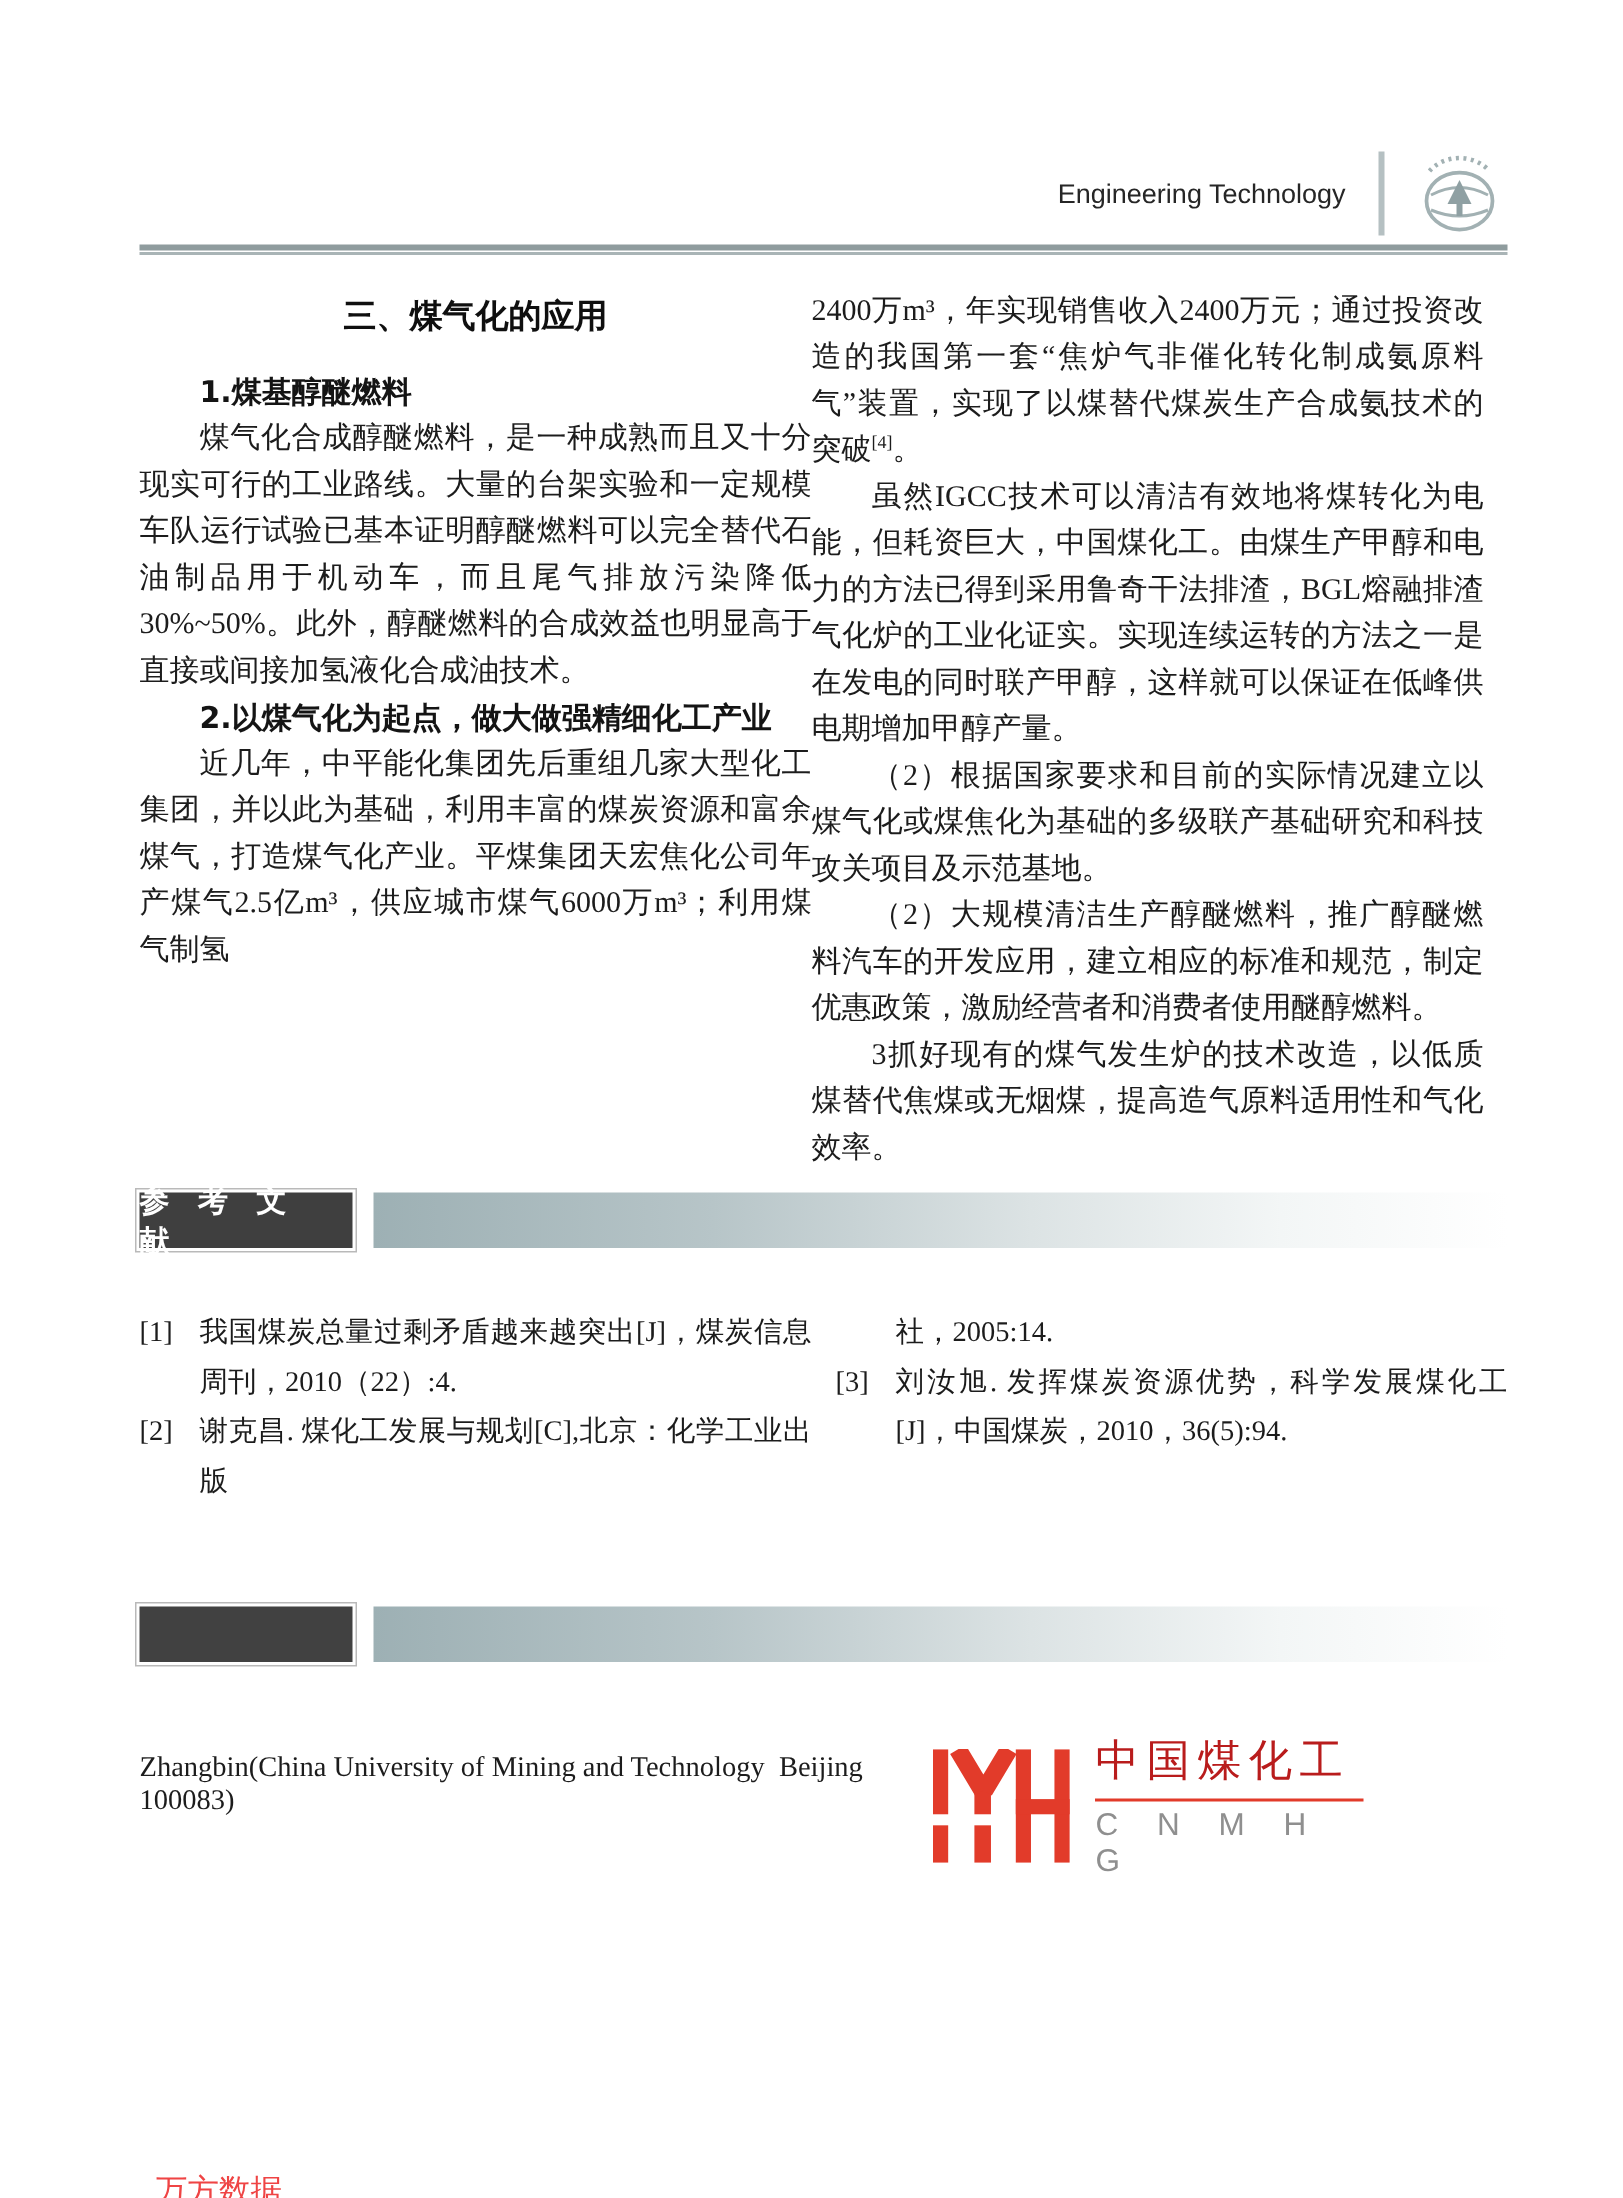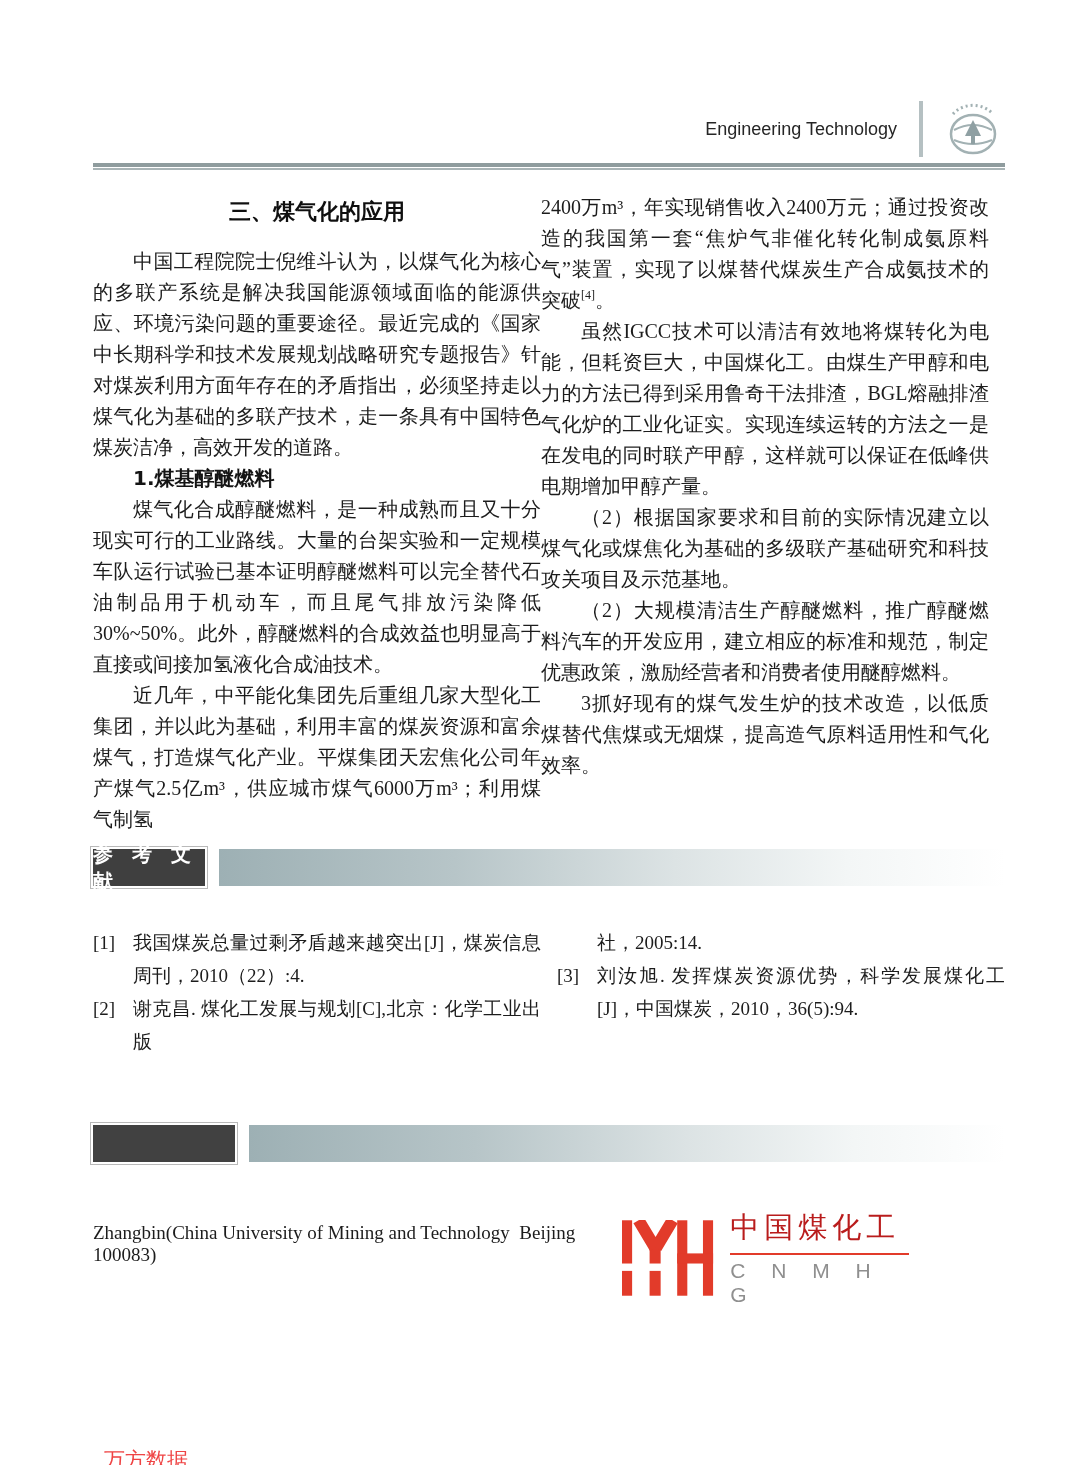--- a/index.html
+++ b/index.html
@@ -31,21 +31,21 @@
   .body-p.noindent { text-indent:0; }
   .sub-heading {
     font-family:"DejaVu Sans", sans-serif; font-weight:bold; font-size:20px; color:#141414;
     line-height:31px; text-indent:2em; text-align:left;
   }
   sup { font-size:12px; line-height:0; }
 
   
   .refs-row { display:flex; align-items:center; gap:14px; margin-top:14px; }
   .refs-box {
-    width:112px; height:37px; background:#3f3f3f; color:#ffffff; flex:0 0 auto;
+    width:142px; height:37px; background:#3f3f3f; color:#ffffff; flex:0 0 auto;
     font-family:"DejaVu Sans", sans-serif; font-size:20px; font-weight:bold; letter-spacing:6px;
     display:flex; align-items:center; justify-content:center;
     box-shadow:0 0 0 2px #ffffff, 0 0 0 3px #b9b9b9;
   }
   .grad-bar { flex:1; height:37px;
     background:linear-gradient(90deg,#9db0b4 0%,#b7c5c8 30%,#dce3e4 58%,#f3f6f6 80%,#ffffff 100%); }
   .refs-cols { display:flex; gap:16px; margin-top:40px; }
   .ref { position:relative; padding-left:40px; font-size:19px; line-height:33px; text-align:justify; }
   .ref .num { position:absolute; left:0; top:0; }
   .ref-cont { padding-left:40px; font-size:19px; line-height:33px; }
@@ -87,23 +87,23 @@
           <path d="M13 40 Q32 48 51 40" fill="none" stroke="#a2b1b3" stroke-width="2"></path>
           <path d="M32 20 L24 36 L30 36 L30 44 L34 44 L34 36 L40 36 Z" fill="#8fa0a3"></path>
         </svg>
       </span>
     </div>
     <div class="double-rule"></div>
 
     <div class="columns">
       <div class="col">
         <div class="sec-heading">三、煤气化的应用</div>
-        <p class="body-p">中国工程院院士倪维斗认为，以煤气化为核心的多联产系统是解决我国能源领域面临的能源供应、环境污染问题的重要途径。最近完成的《国家中长期科学和技术发展规划战略研究专题报告》针对煤炭利用方面年存在的矛盾指出，必须坚持走以煤气化为基础的多联产技术，走一条具有中国特色煤炭洁净，高效开发的道路。</p>
         <div class="sub-heading">1.煤基醇醚燃料</div>
         <p class="body-p">煤气化合成醇醚燃料，是一种成熟而且又十分现实可行的工业路线。大量的台架实验和一定规模车队运行试验已基本证明醇醚燃料可以完全替代石油制品用于机动车，而且尾气排放污染降低30%~50%。此外，醇醚燃料的合成效益也明显高于直接或间接加氢液化合成油技术。</p>
+        <div class="sub-heading">2.以煤气化为起点，做大做强精细化工产业</div>
         <p class="body-p">近几年，中平能化集团先后重组几家大型化工集团，并以此为基础，利用丰富的煤炭资源和富余煤气，打造煤气化产业。平煤集团天宏焦化公司年产煤气2.5亿m³，供应城市煤气6000万m³；利用煤气制氢</p>
       </div>
 
       <div class="col">
         <p class="body-p noindent"><span>2400万m³，年实现销售收入2400万元；通过投资改造的我国第一套“焦炉气非催化转化制成氨原料气”装置，实现了以煤替代煤炭生产合成氨技术的突破</span><sup>[4]</sup><span>。</span></p>
         <p class="body-p">虽然IGCC技术可以清洁有效地将煤转化为电能，但耗资巨大，中国煤化工。由煤生产甲醇和电力的方法已得到采用鲁奇干法排渣，BGL熔融排渣气化炉的工业化证实。实现连续运转的方法之一是在发电的同时联产甲醇，这样就可以保证在低峰供电期增加甲醇产量。</p>
         <p class="body-p">（2）根据国家要求和目前的实际情况建立以煤气化或煤焦化为基础的多级联产基础研究和科技攻关项目及示范基地。</p>
         <p class="body-p">（2）大规模清洁生产醇醚燃料，推广醇醚燃料汽车的开发应用，建立相应的标准和规范，制定优惠政策，激励经营者和消费者使用醚醇燃料。</p>
         <p class="body-p">3抓好现有的煤气发生炉的技术改造，以低质煤替代焦煤或无烟煤，提高造气原料适用性和气化效率。</p>
       </div>

